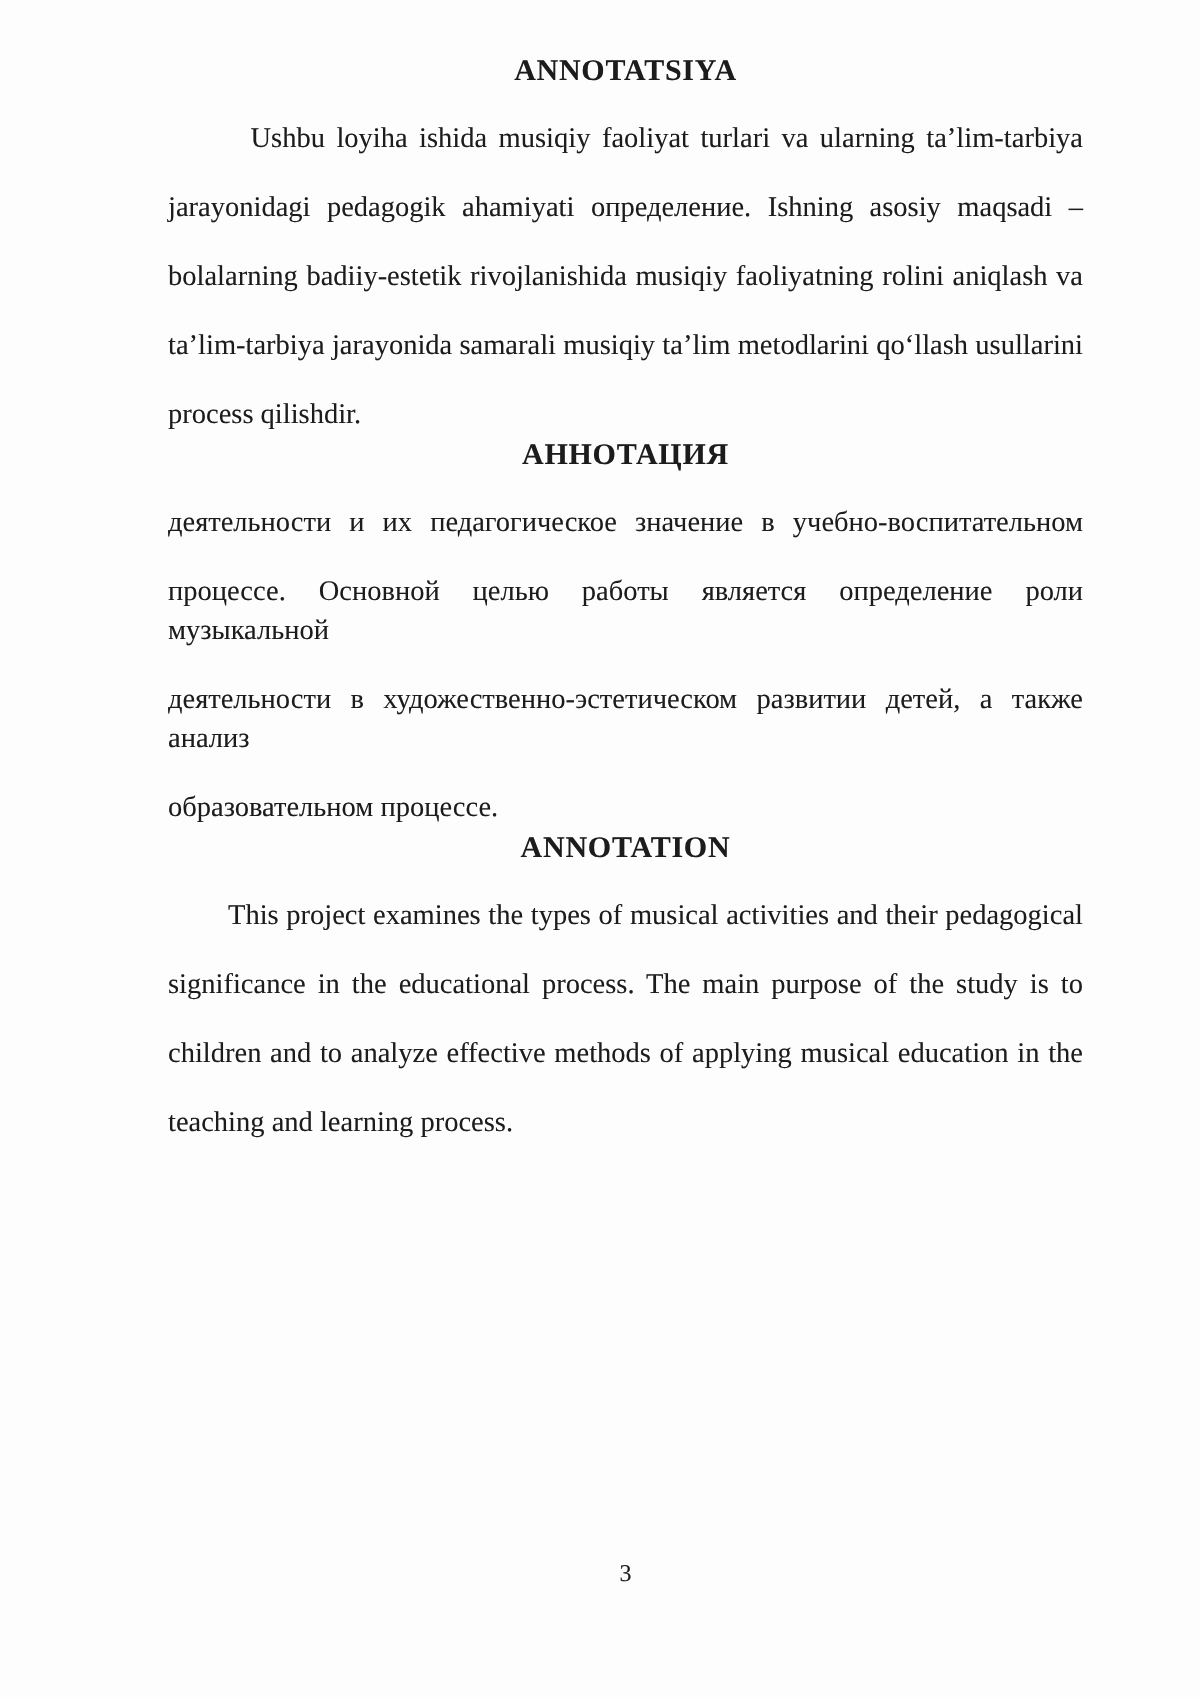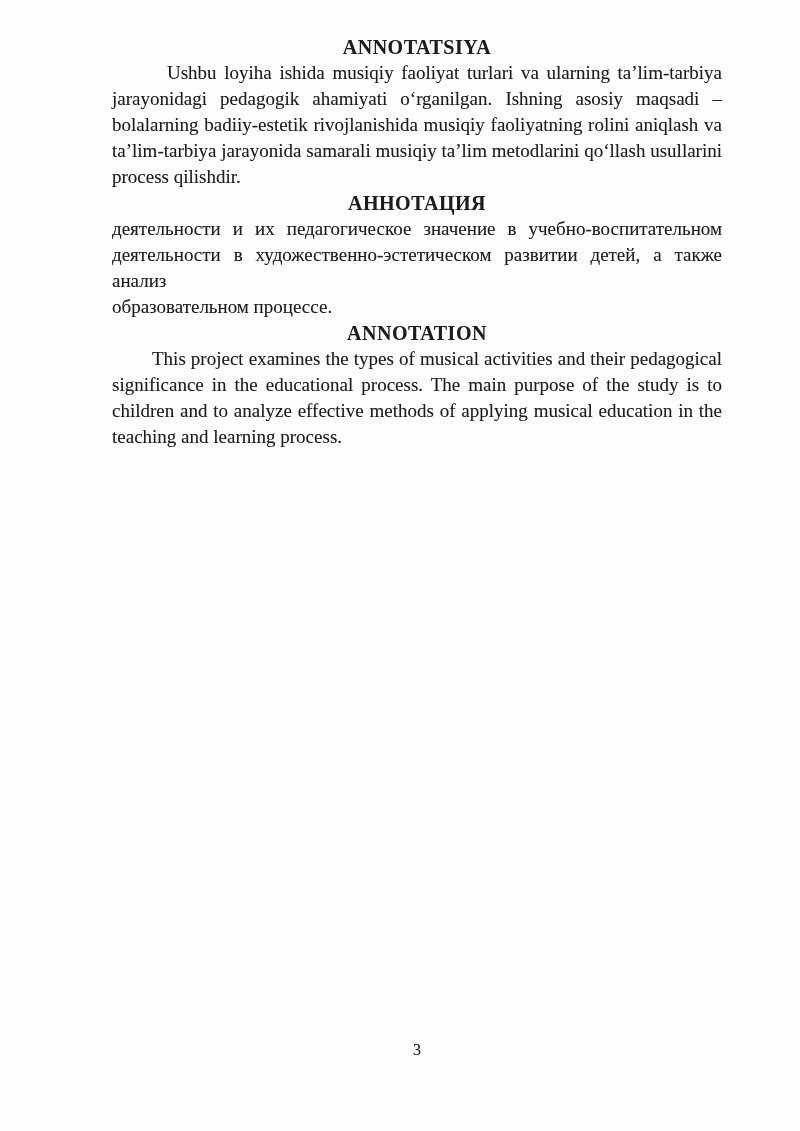--- a/index.html
+++ b/index.html
@@ -35,20 +35,21 @@
   }
   .paragraph {
     margin: 0;
   }
   .line {
     font-size: 19px;
     line-height: 26px;
     text-align: justify;
     text-align-last: justify;
     white-space: normal;
+    margin-top: 20px;
   }
   .line.last {
     text-align-last: left;
   }
   .line.indent-uz { padding-left: 55px; }
   .line.indent-ru { padding-left: 31px; }
   .line.indent-en { padding-left: 40px; }
   .footer-page-number {
     position: absolute;
     top: 1040px;
@@ -62,31 +63,32 @@
 </head>
 <body>
 
 <div class="page">
   <div class="doc-text">
 
     <section>
       <h2 class="section-heading">ANNOTATSIYA</h2>
       <div class="paragraph">
         <div class="line indent-uz">Ushbu loyiha ishida musiqiy faoliyat turlari va ularning ta’lim-tarbiya</div>
-        <div class="line">jarayonidagi pedagogik ahamiyati oʻrganilgan. Ishning asosiy maqsadi –</div>
+        <div class="line">jarayonidagi pedagogik ahamiyati определение. Ishning asosiy maqsadi –</div>
         <div class="line">bolalarning badiiy-estetik rivojlanishida musiqiy faoliyatning rolini aniqlash va</div>
         <div class="line">ta’lim-tarbiya jarayonida samarali musiqiy ta’lim metodlarini qoʻllash usullarini</div>
         <div class="line last">process qilishdir.</div>
       </div>
     </section>
 
     <section>
       <h2 class="section-heading">АННОТАЦИЯ</h2>
       <div class="paragraph">
         <div class="line">деятельности и их педагогическое значение в учебно-воспитательном</div>
+        <div class="line">процессе. Основной целью работы является определение роли музыкальной</div>
         <div class="line">деятельности в художественно-эстетическом развитии детей, а также анализ</div>
         <div class="line last">образовательном процессе.</div>
       </div>
     </section>
 
     <section>
       <h2 class="section-heading">ANNOTATION</h2>
       <div class="paragraph">
         <div class="line indent-en">This project examines the types of musical activities and their pedagogical</div>
         <div class="line">significance in the educational process. The main purpose of the study is to</div>

